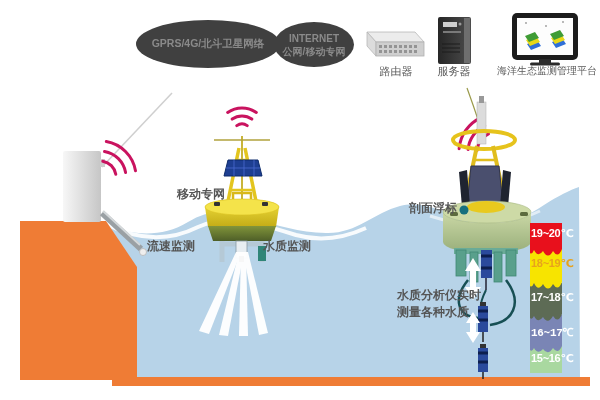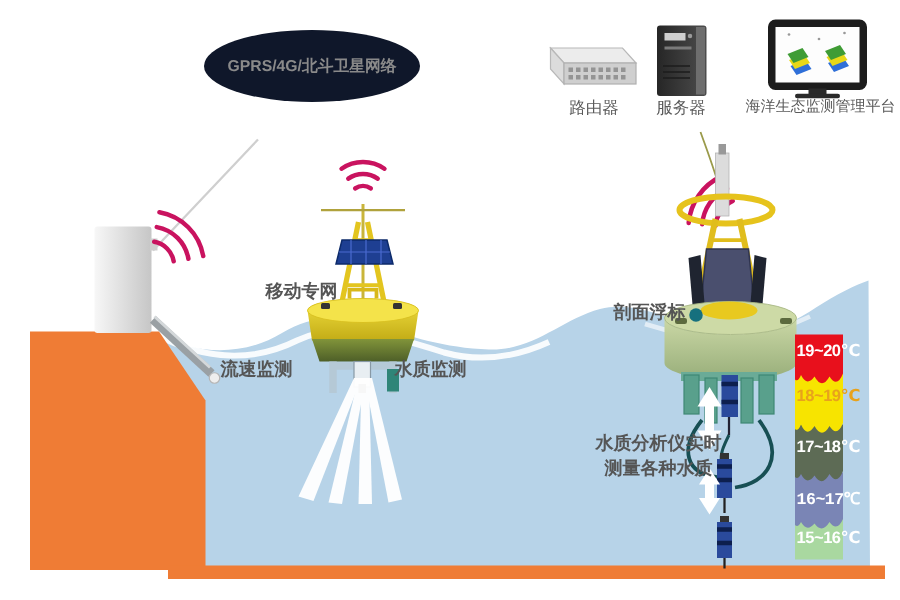--- a/index.html
+++ b/index.html
@@ -1,26 +1,26 @@
 <!DOCTYPE html>
 <html><head>
 <meta charset="utf-8">
 <style>
   html,body{margin:0;padding:0;background:#fff;}
   .scene{position:relative;width:600px;height:400px;background:#ffffff;overflow:hidden;
          font-family:"Liberation Sans","DejaVu Sans",sans-serif;}
   .scene svg{position:absolute;left:0;top:0;}
   .lbl{position:absolute;color:#555;font-weight:600;font-size:12px;white-space:nowrap;}
   .devlbl{position:absolute;color:#5a5a5a;font-size:11px;text-align:center;white-space:nowrap;}
-  .bubble{position:absolute;background:#0f172a;border-radius:50%;display:flex;flex-direction:column;
+  .bubble{position:absolute;background:#404040;border-radius:50%;display:flex;flex-direction:column;
           align-items:center;justify-content:center;color:#8a8a8a;font-weight:600;text-align:center;}
   .bubble1{left:136px;top:20px;width:144px;height:48px;font-size:10.5px;}
   .bubble2{left:274px;top:22px;width:80px;height:45px;font-size:10px;line-height:13px;}
   .tband{position:absolute;left:531px;width:32px;font-size:11px;font-weight:bold;letter-spacing:-0.3px;}
-  .an{line-height:17px;text-align:center;}
+  .an{line-height:17px;}
 </style>
 </head>
 <body>
 
 <div class="scene">
 
 <svg width="600" height="400" viewBox="0 0 600 400">
   <defs>
     <linearGradient id="gradStation" x1="0" y1="0" x2="1" y2="0">
       <stop offset="0" stop-color="#f7f7f7"></stop>
@@ -180,20 +180,24 @@
       <circle cx="563" cy="22" r="0.9" fill="#999"></circle>
     </g>
     <rect x="539" y="59" width="12" height="4" fill="#2a2a2a"></rect>
     <rect x="530" y="62.5" width="30" height="3" rx="1.5" fill="#2a2a2a"></rect>
   </g>
 </svg>
 
 <div class="bubble bubble1">
   <span>GPRS/4G/北斗卫星网络</span>
 </div>
+<div class="bubble bubble2">
+  <span>INTERNET</span>
+  <span>公网/移动专网</span>
+</div>
 
 <div class="devlbl" style="left:370px;top:64px;width:52px;">路由器</div>
 <div class="devlbl" style="left:428px;top:64px;width:52px;">服务器</div>
 <div class="devlbl" style="left:490px;top:64px;width:114px;font-size:10px;">海洋生态监测管理平台</div>
 
 <div class="lbl" style="left:177px;top:186px;">移动专网</div>
 <div class="lbl" style="left:409px;top:200px;">剖面浮标</div>
 <div class="lbl" style="left:147px;top:238px;">流速监测</div>
 <div class="lbl" style="left:263px;top:238px;text-align:right;">水质监测</div>
 <div class="lbl an" style="left:397px;top:287px;">

